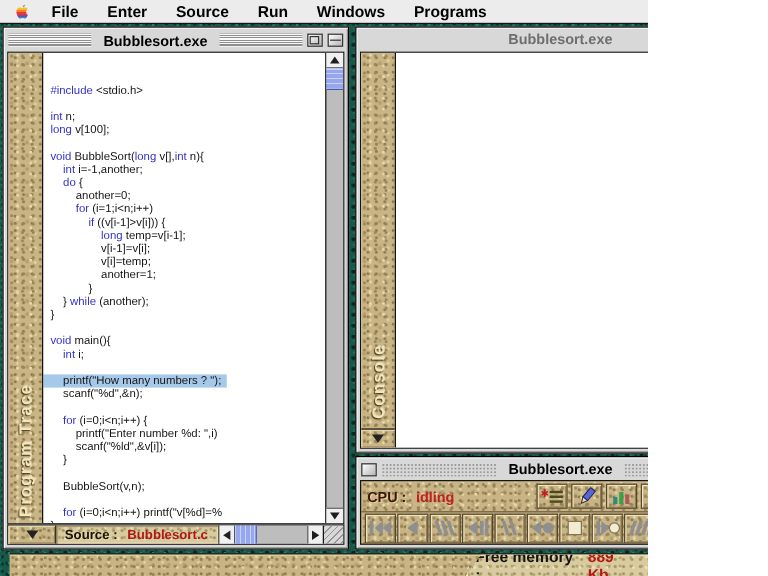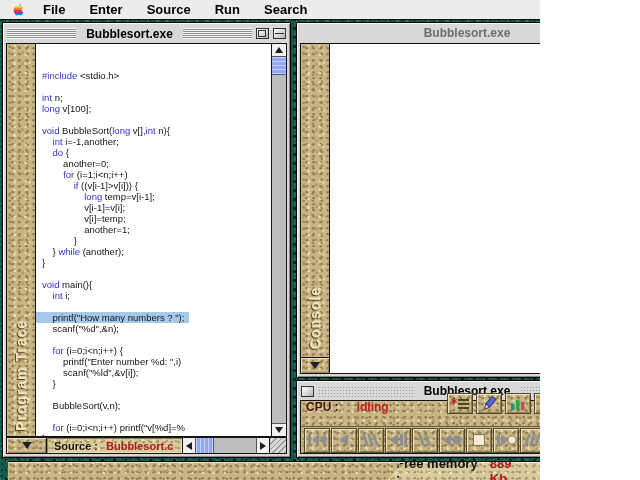--- a/index.html
+++ b/index.html
@@ -109,24 +109,24 @@
     display:flex;align-items:center;justify-content:center;
     box-shadow:inset 1px 1px 0 #EADFB8,inset -1px -1px 0 #8F7E56}
   .console-main{flex:1;background:#FFF}
   .console-scroll{width:15px;flex:none;border-left:1px solid #000;background:#FFF}
 
   
   .win-debug{left:296px;top:380px;width:342px;height:78px}
   .win-debug .titlebar{height:18px}
   .debug-body{position:absolute;left:3px;right:3px;top:19px;bottom:3px;border:1px solid #141414;
     display:flex;flex-direction:column}
-  .cpu-row{height:26px;flex:none;display:flex;align-items:flex-end;padding:12px 5px;gap:3px;
+  .cpu-row{height:26px;flex:none;display:flex;align-items:center;padding:12px 5px;gap:3px;
     border-bottom:1px solid #6B5B3B}
   .cpu-label{font-size:12px;font-weight:bold;color:#401408;text-shadow:1px 1px 0 #E0D2A2}
-  .cpu-status{font-size:12px;font-weight:bold;color:#C02020;margin-left:15px}
+  .cpu-status{font-size:12px;font-weight:bold;color:#C02020;margin-left:5px}
   .spacer{flex:1}
   .dbtn{width:26px;height:21px;flex:none;border:1px solid #55482F;cursor:default;
     box-shadow:inset 1px 1px 0 #EFE3BE,inset -1px -1px 0 #8F7E56;
     display:flex;align-items:center;justify-content:center;font-weight:bold;font-size:14px;line-height:1}
   .minus-btn{color:#5A5A5A}
   .plus-btn{color:#2A8A2A}
   .led{width:36px;height:19px;flex:none;background:#14231A;border:1px solid #0A120C;
     box-shadow:inset 1px 1px 2px #000;color:#3BE34B;font-family:Liberation Serif, serif;
     font-size:13px;font-weight:bold;display:flex;align-items:center;justify-content:flex-end;
     padding:0 3px;text-shadow:0 0 2px rgba(59,227,75,.8);letter-spacing:1px}
@@ -170,21 +170,22 @@
           </linearGradient>
         </defs>
         <path fill="url(#rb)" d="M8.3 4.9c.3-1.5 1.3-2.8 2.6-3.1.1 1.5-1 3-2.6 3.1zM12 9.3c0-1.8 1.5-2.7 1.6-2.8-.9-1.3-2.2-1.5-2.7-1.5-1.2-.1-2.2.7-2.8.7-.6 0-1.5-.7-2.4-.7-1.3 0-2.4.7-3.1 1.9-1.3 2.3-.3 5.7 1 7.6.6.9 1.4 1.9 2.3 1.9.9 0 1.3-.6 2.4-.6 1.1 0 1.4.6 2.4.6 1 0 1.6-.9 2.2-1.8.7-1 1-2 1-2.1-.1-.1-1.9-.8-1.9-3.2z"></path>
       </svg>
     </span>
     <span id="menu-items" style="display:flex">
         <span class="menu-item">File</span>
         <span class="menu-item">Enter</span>
         <span class="menu-item">Source</span>
         <span class="menu-item">Run</span>
-        <span class="menu-item">Search</span>
+        <span class="menu-item">Windows</span>
+        <span class="menu-item">Programs</span>
       </span>
     <span class="mb-right">
       <span class="help-badge">?</span>
       <span class="app-badge"></span>
     </span>
   </div>
 
   <div class="window win-left">
     <div class="titlebar">
       <div class="stripes"></div>

